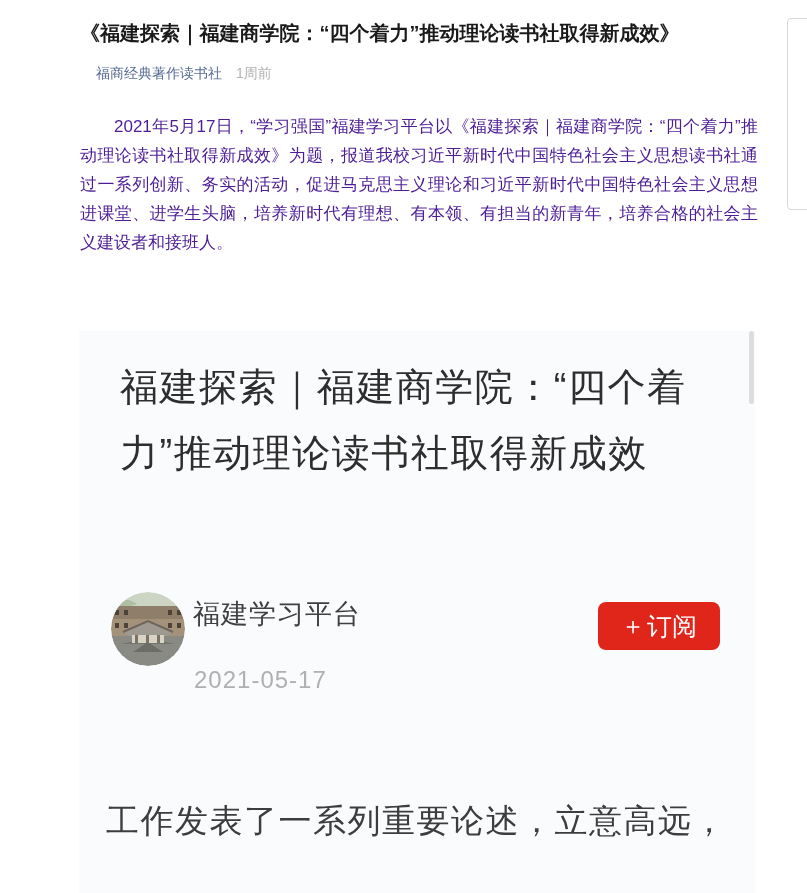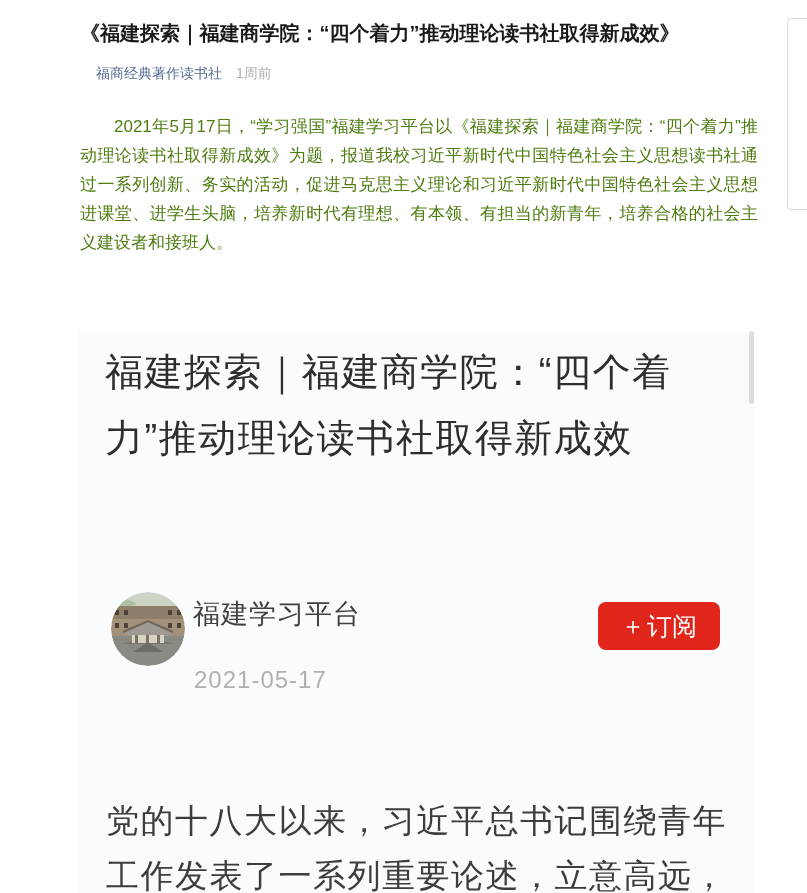--- a/index.html
+++ b/index.html
@@ -33,21 +33,21 @@
   .account-name { color: #576b95; cursor: pointer; }
   .publish-time { color: #b2b2b2; margin-left: 10px; }
 
   
   .intro-paragraph {
     position: absolute;
     left: 80px; top: 112px;
     width: 678px;
     font-size: 17px;
     line-height: 29px;
-    color: #4d7c0f;
+    color: #4c1d95;
     text-indent: 2em;
     text-align: justify;
     margin: 0;
   }
 
   
   .floating-panel {
     position: absolute;
     left: 787px; top: 18px;
     width: 40px; height: 192px;
@@ -67,21 +67,21 @@
   }
   .embed-title {
     position: absolute;
     left: 26px; top: 8px;
     width: 625px;
     font-size: 38px;
     line-height: 66px;
     letter-spacing: 1.5px;
     color: #2e2e2e;
     font-weight: 400;
-    margin: 0;
+    margin: 15px;
   }
   .profile-row { position: absolute; left: 0; top: 258px; width: 676px; height: 80px; }
   .avatar {
     position: absolute; left: 32px; top: 3px;
     width: 74px; height: 74px;
     border-radius: 50%;
     overflow: hidden;
   }
   .source-name {
     position: absolute; left: 114px; top: 7px;
@@ -184,20 +184,19 @@
       <span class="source-date">2021-05-17</span>
 
       <button class="subscribe-button">
         <span class="plus">＋</span>
         <span>订阅</span>
       </button>
     </div>
 
 
     <div class="embed-body">
-      <div>党的十八大以来，习近平总书记围绕青年</div>
       <div>工作发表了一系列重要论述，立意高远，</div>
     </div>
 
     <div class="embed-scroll-thumb"></div>
   </div>
 
 </div>
 
 </body></html>

